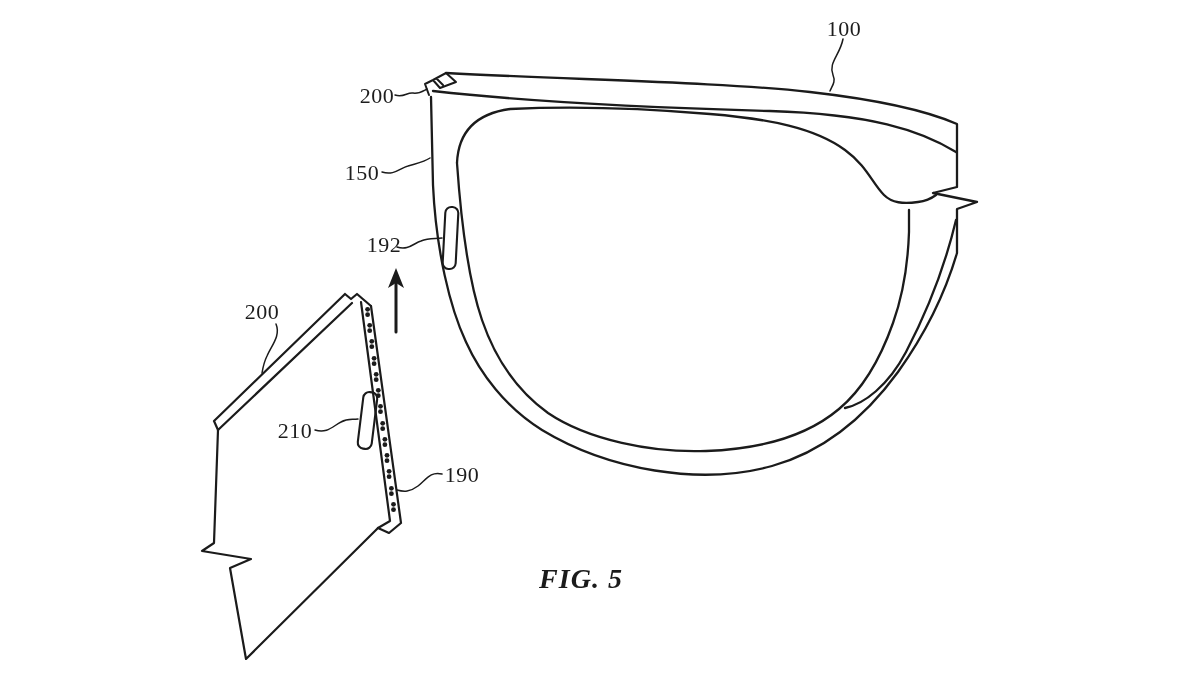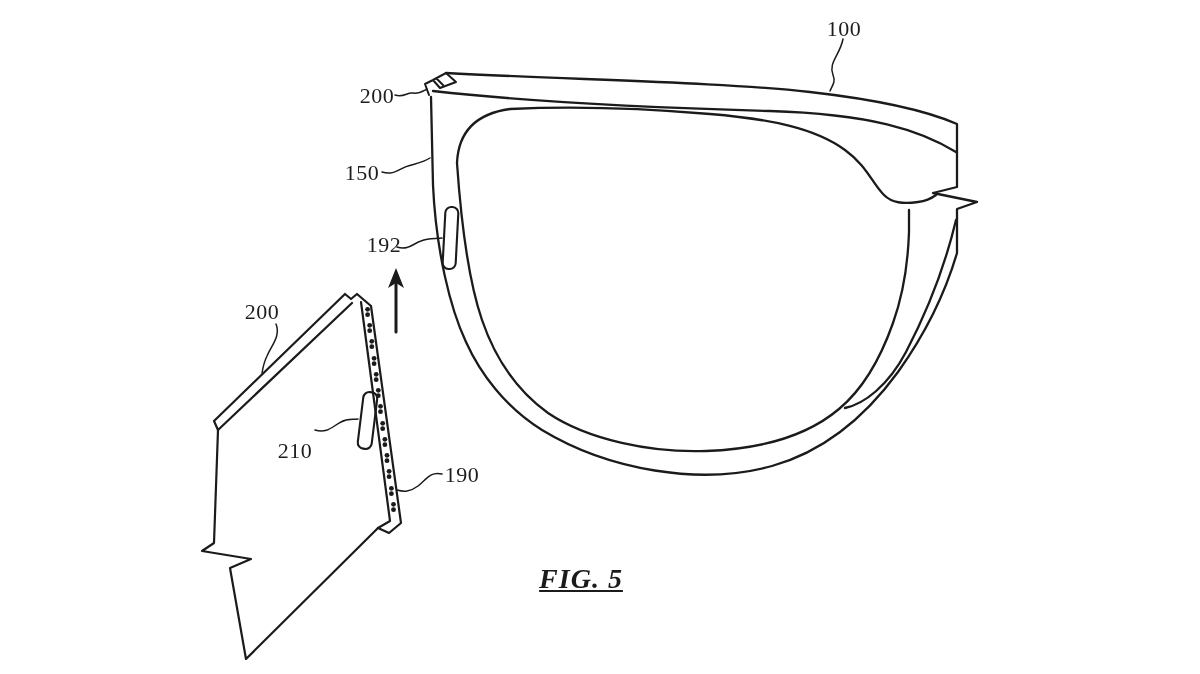--- a/index.html
+++ b/index.html
@@ -23,21 +23,20 @@
   }
   .fig-caption{
     position:absolute;
     transform:translate(-50%,-50%);
     font-size:28px;
     font-weight:bold;
     font-style:italic;
     color:#1b1b1b;
     letter-spacing:1px;
     white-space:nowrap;
-    text-decoration:underline;
   }
 </style>
 </head>
 <body>
 
 <div class="stage">
 
   <svg width="1200" height="674" viewBox="0 0 1200 674">
 
     <defs>
@@ -158,17 +157,17 @@
         <use href="#dotpair" x="393.5" y="507"></use>
       </g>
     </g>
   </svg>
 
   <div class="ref" style="left:844px;top:29px">100</div>
   <div class="ref" style="left:377px;top:96px">200</div>
   <div class="ref" style="left:362px;top:173px">150</div>
   <div class="ref" style="left:384px;top:245px">192</div>
   <div class="ref" style="left:262px;top:312px">200</div>
-  <div class="ref" style="left:295px;top:451px">210</div>
+  <div class="ref" style="left:295px;top:431px">210</div>
   <div class="ref" style="left:462px;top:475px">190</div>
 
   <div class="fig-caption" style="left:581px;top:579px">FIG. 5</div>
 </div>
 
 </body></html>

